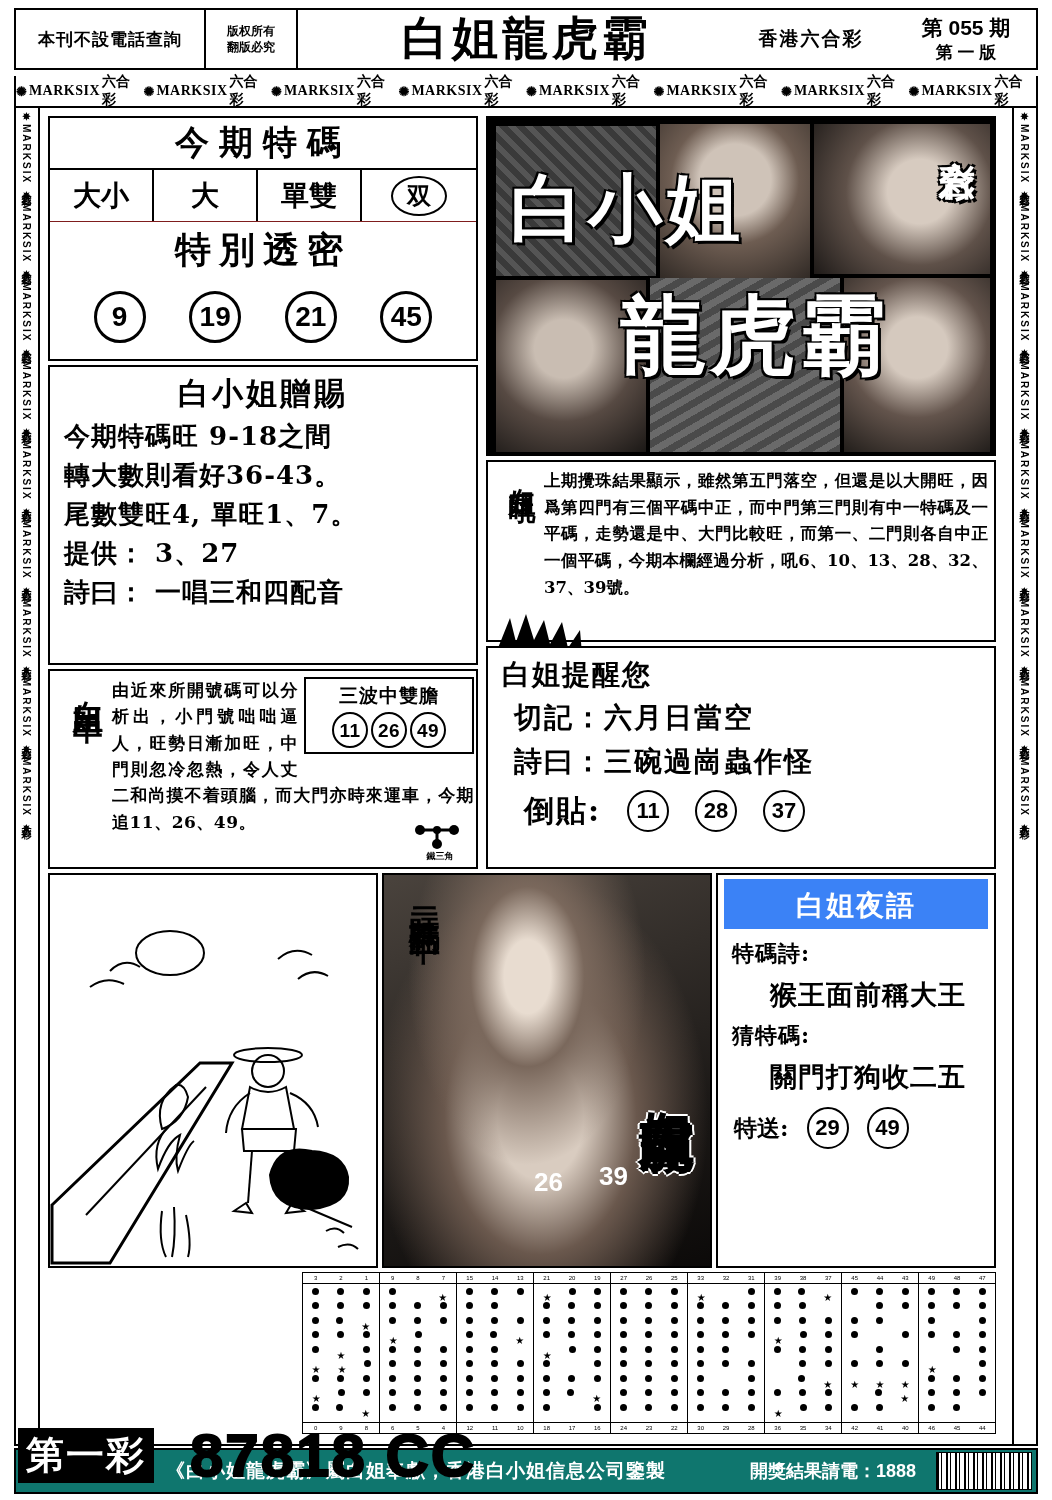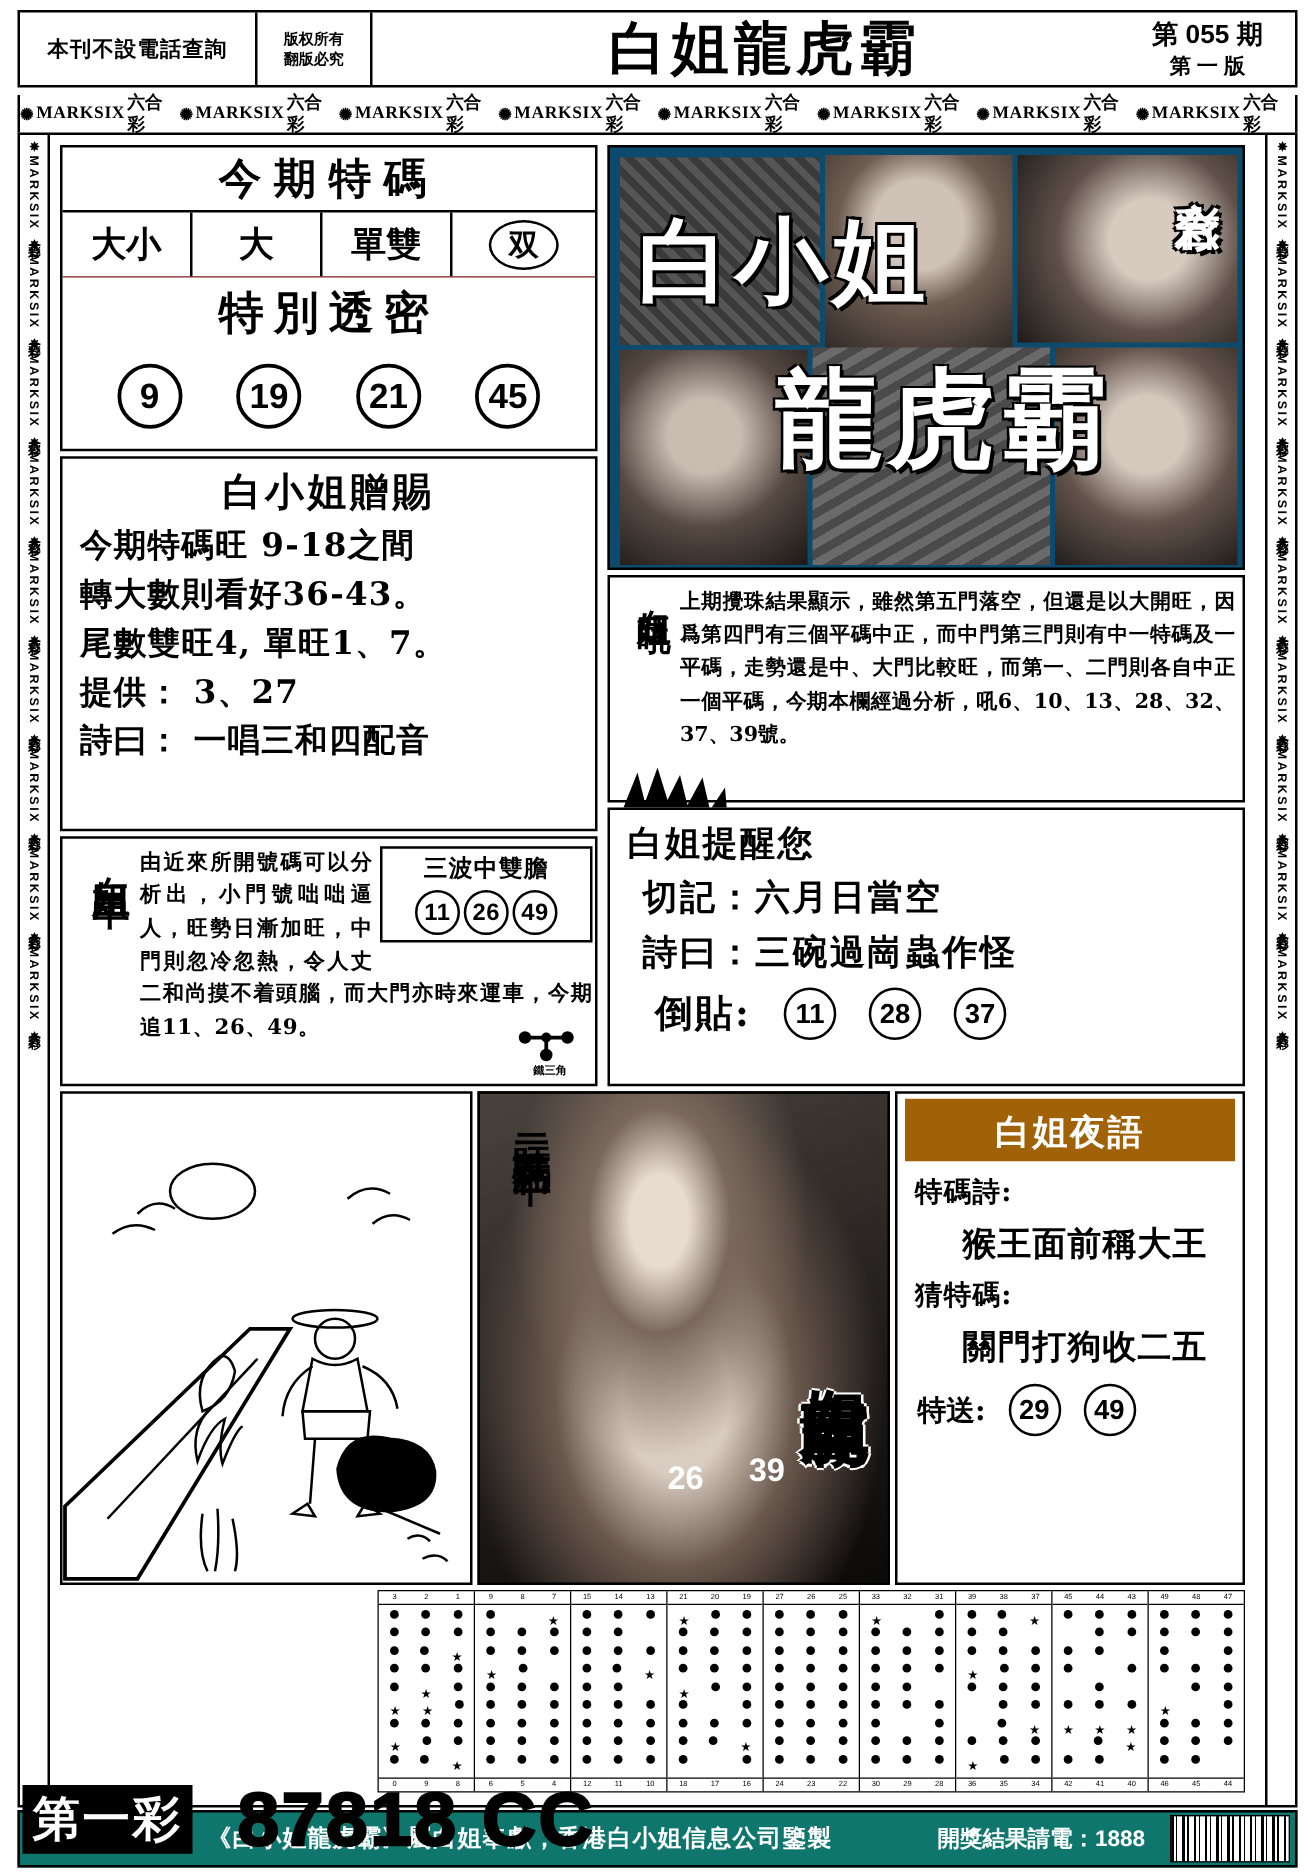--- a/index.html
+++ b/index.html
@@ -153,21 +153,21 @@
   }
   .boxed-wave .cap {
     font-size: 19px; font-weight: bold; letter-spacing: 1px;
     font-family: "DejaVu Serif", serif;
   }
   .boxed-wave .balls { display: flex; justify-content: center; gap: 3px; margin-top: 2px; }
   .tri-icon { position: absolute; right: 6px; bottom: 4px; width: 60px; text-align: center; }
   .tri-icon .lbl { font-size: 9px; font-weight: bold; }
 
   
-  #rtop { left: 446px; top: 8px; width: 510px; height: 340px; background: #0c4a6e; overflow:hidden;}
+  #rtop { left: 446px; top: 8px; width: 510px; height: 340px; background: #000000; overflow:hidden;}
   .collage { position: absolute; inset: 0; }
   .ph { position: absolute; background: #2a2a2a; }
   .ph.a { left: 8px; top: 8px; width: 160px; height: 150px;
     background: repeating-linear-gradient(45deg,#3a3a3a 0 6px,#555 6px 12px); }
   .ph.b { left: 172px; top: 6px; width: 150px; height: 160px;
     background: radial-gradient(circle at 50% 35%, #cfc3b8 0 28%, #6e5d52 50%, #2c2622 100%); }
   .ph.c { left: 326px; top: 6px; width: 176px; height: 150px;
     background: radial-gradient(circle at 60% 45%, #d7cbc0 0 24%, #5f5149 55%, #1e1a18 100%); }
   .ph.d { left: 8px; top: 162px; width: 150px; height: 172px;
     background: radial-gradient(circle at 45% 40%, #c9bdb2 0 22%, #574a43 55%, #1b1816 100%); }
@@ -245,21 +245,21 @@
     font-family: "DejaVu Serif", serif; font-size: 56px; font-weight: bold;
     letter-spacing: 2px; color: #000;
     display:flex; align-items:flex-start; justify-content:center;
     text-shadow: 2px 0 0 #fff, -2px 0 0 #fff, 0 2px 0 #fff, 0 -2px 0 #fff;
   }
 
   #br { left: 676px; top: 765px; width: 280px; height: 395px; }
   .br-title {
     text-align: center; font-family: "DejaVu Serif", serif;
     font-size: 28px; font-weight: bold; letter-spacing: 2px;
-    padding: 8px 0 4px; color:#fff; background:#a16207; margin: 4px 6px 6px;
+    padding: 8px 0 4px; color:#fff; background:#3b82f6; margin: 4px 6px 6px;
   }
   .br-line {
     font-family: "DejaVu Serif", serif; font-weight: bold;
     padding: 4px 0 4px 14px; letter-spacing: 1px;
   }
   .br-line.sm { font-size: 22px; }
   .br-line.lg { font-size: 27px; text-align:center; padding-left:0;margin-left:24px; }
   .br-send { display: flex; align-items: center; gap: 18px; padding: 8px 0 0 16px; }
   .br-send .lbl { font-family:"DejaVu Serif", serif; font-size: 23px; font-weight:bold; }
 
@@ -320,20 +320,21 @@
 
 <div class="page">
 
   <div class="masthead">
     <div class="mh-left">本刊不設電話查詢</div>
     <div class="mh-copy">
       <span>版权所有</span>
       <span>翻版必究</span>
     </div>
     <div class="mh-title">白姐龍虎霸</div>
+    <div class="mh-mark">香港六合彩</div>
     <div class="mh-issue">
       <span class="big">第 055 期</span>
       <span>第 一 版</span>
     </div>
   </div>
 
   <div class="band">
     <div class="bi">
         <span class="flower">✺</span>
         <span class="m1">MARKSIX</span>

